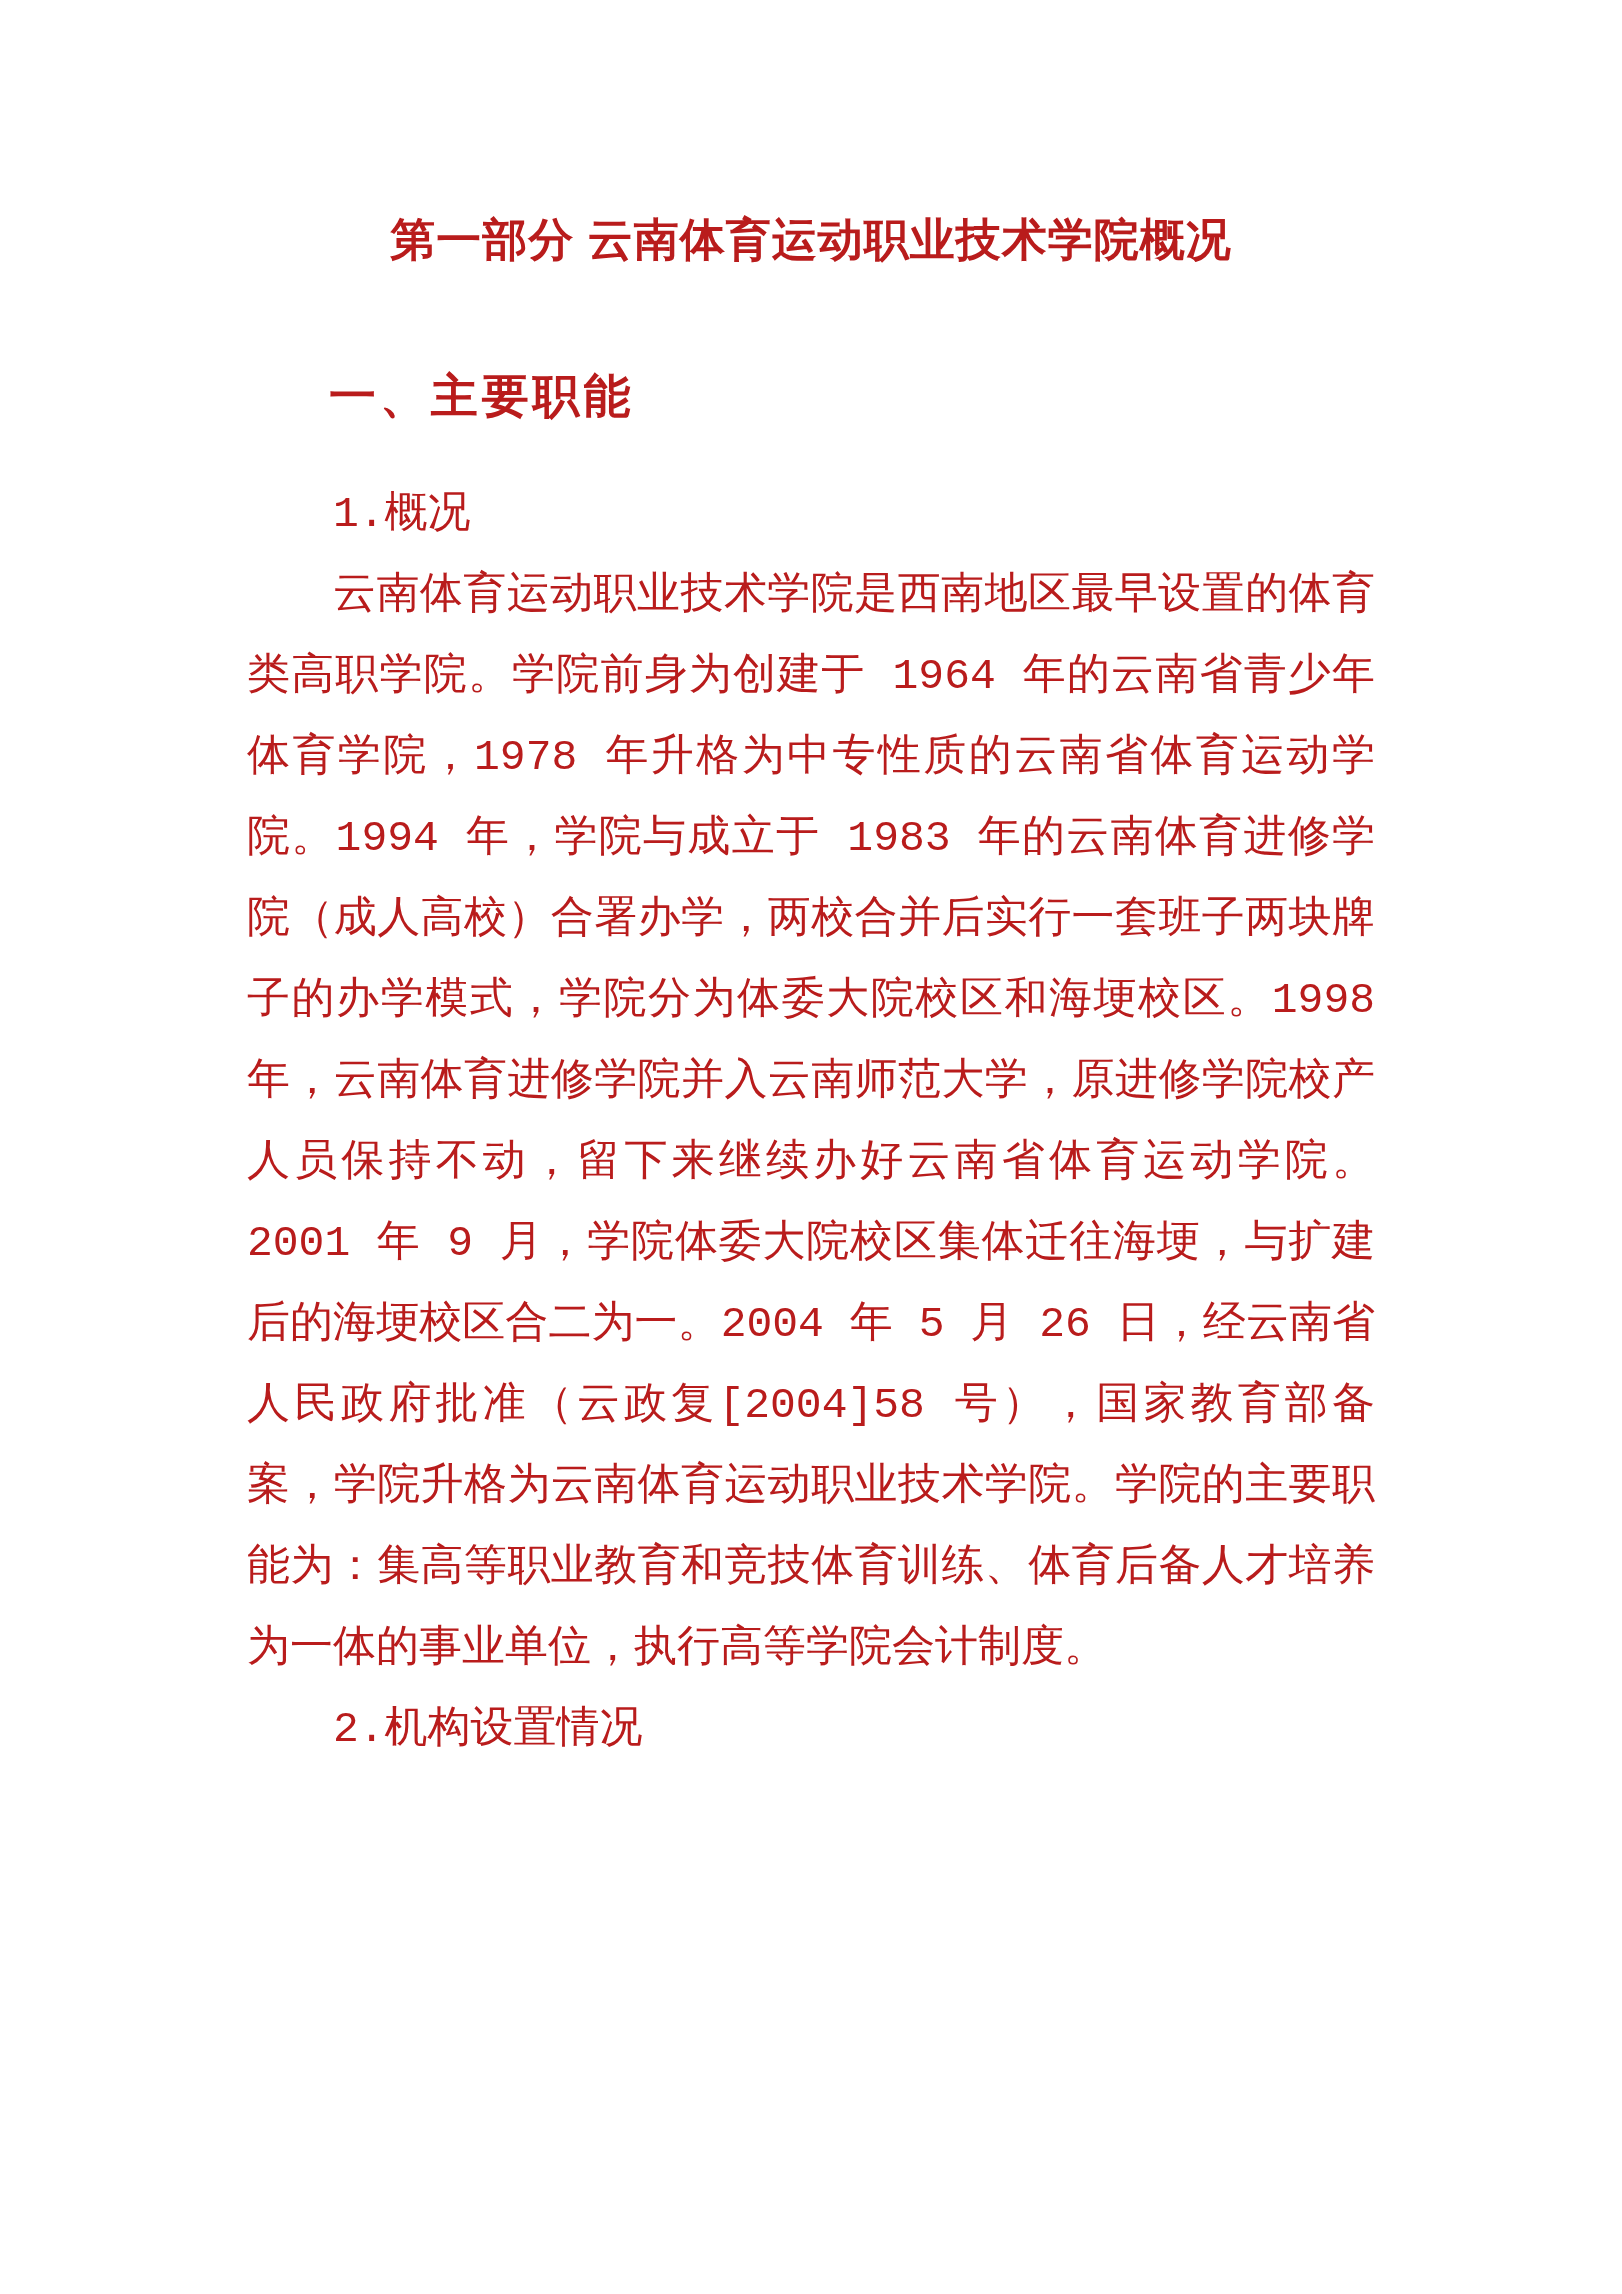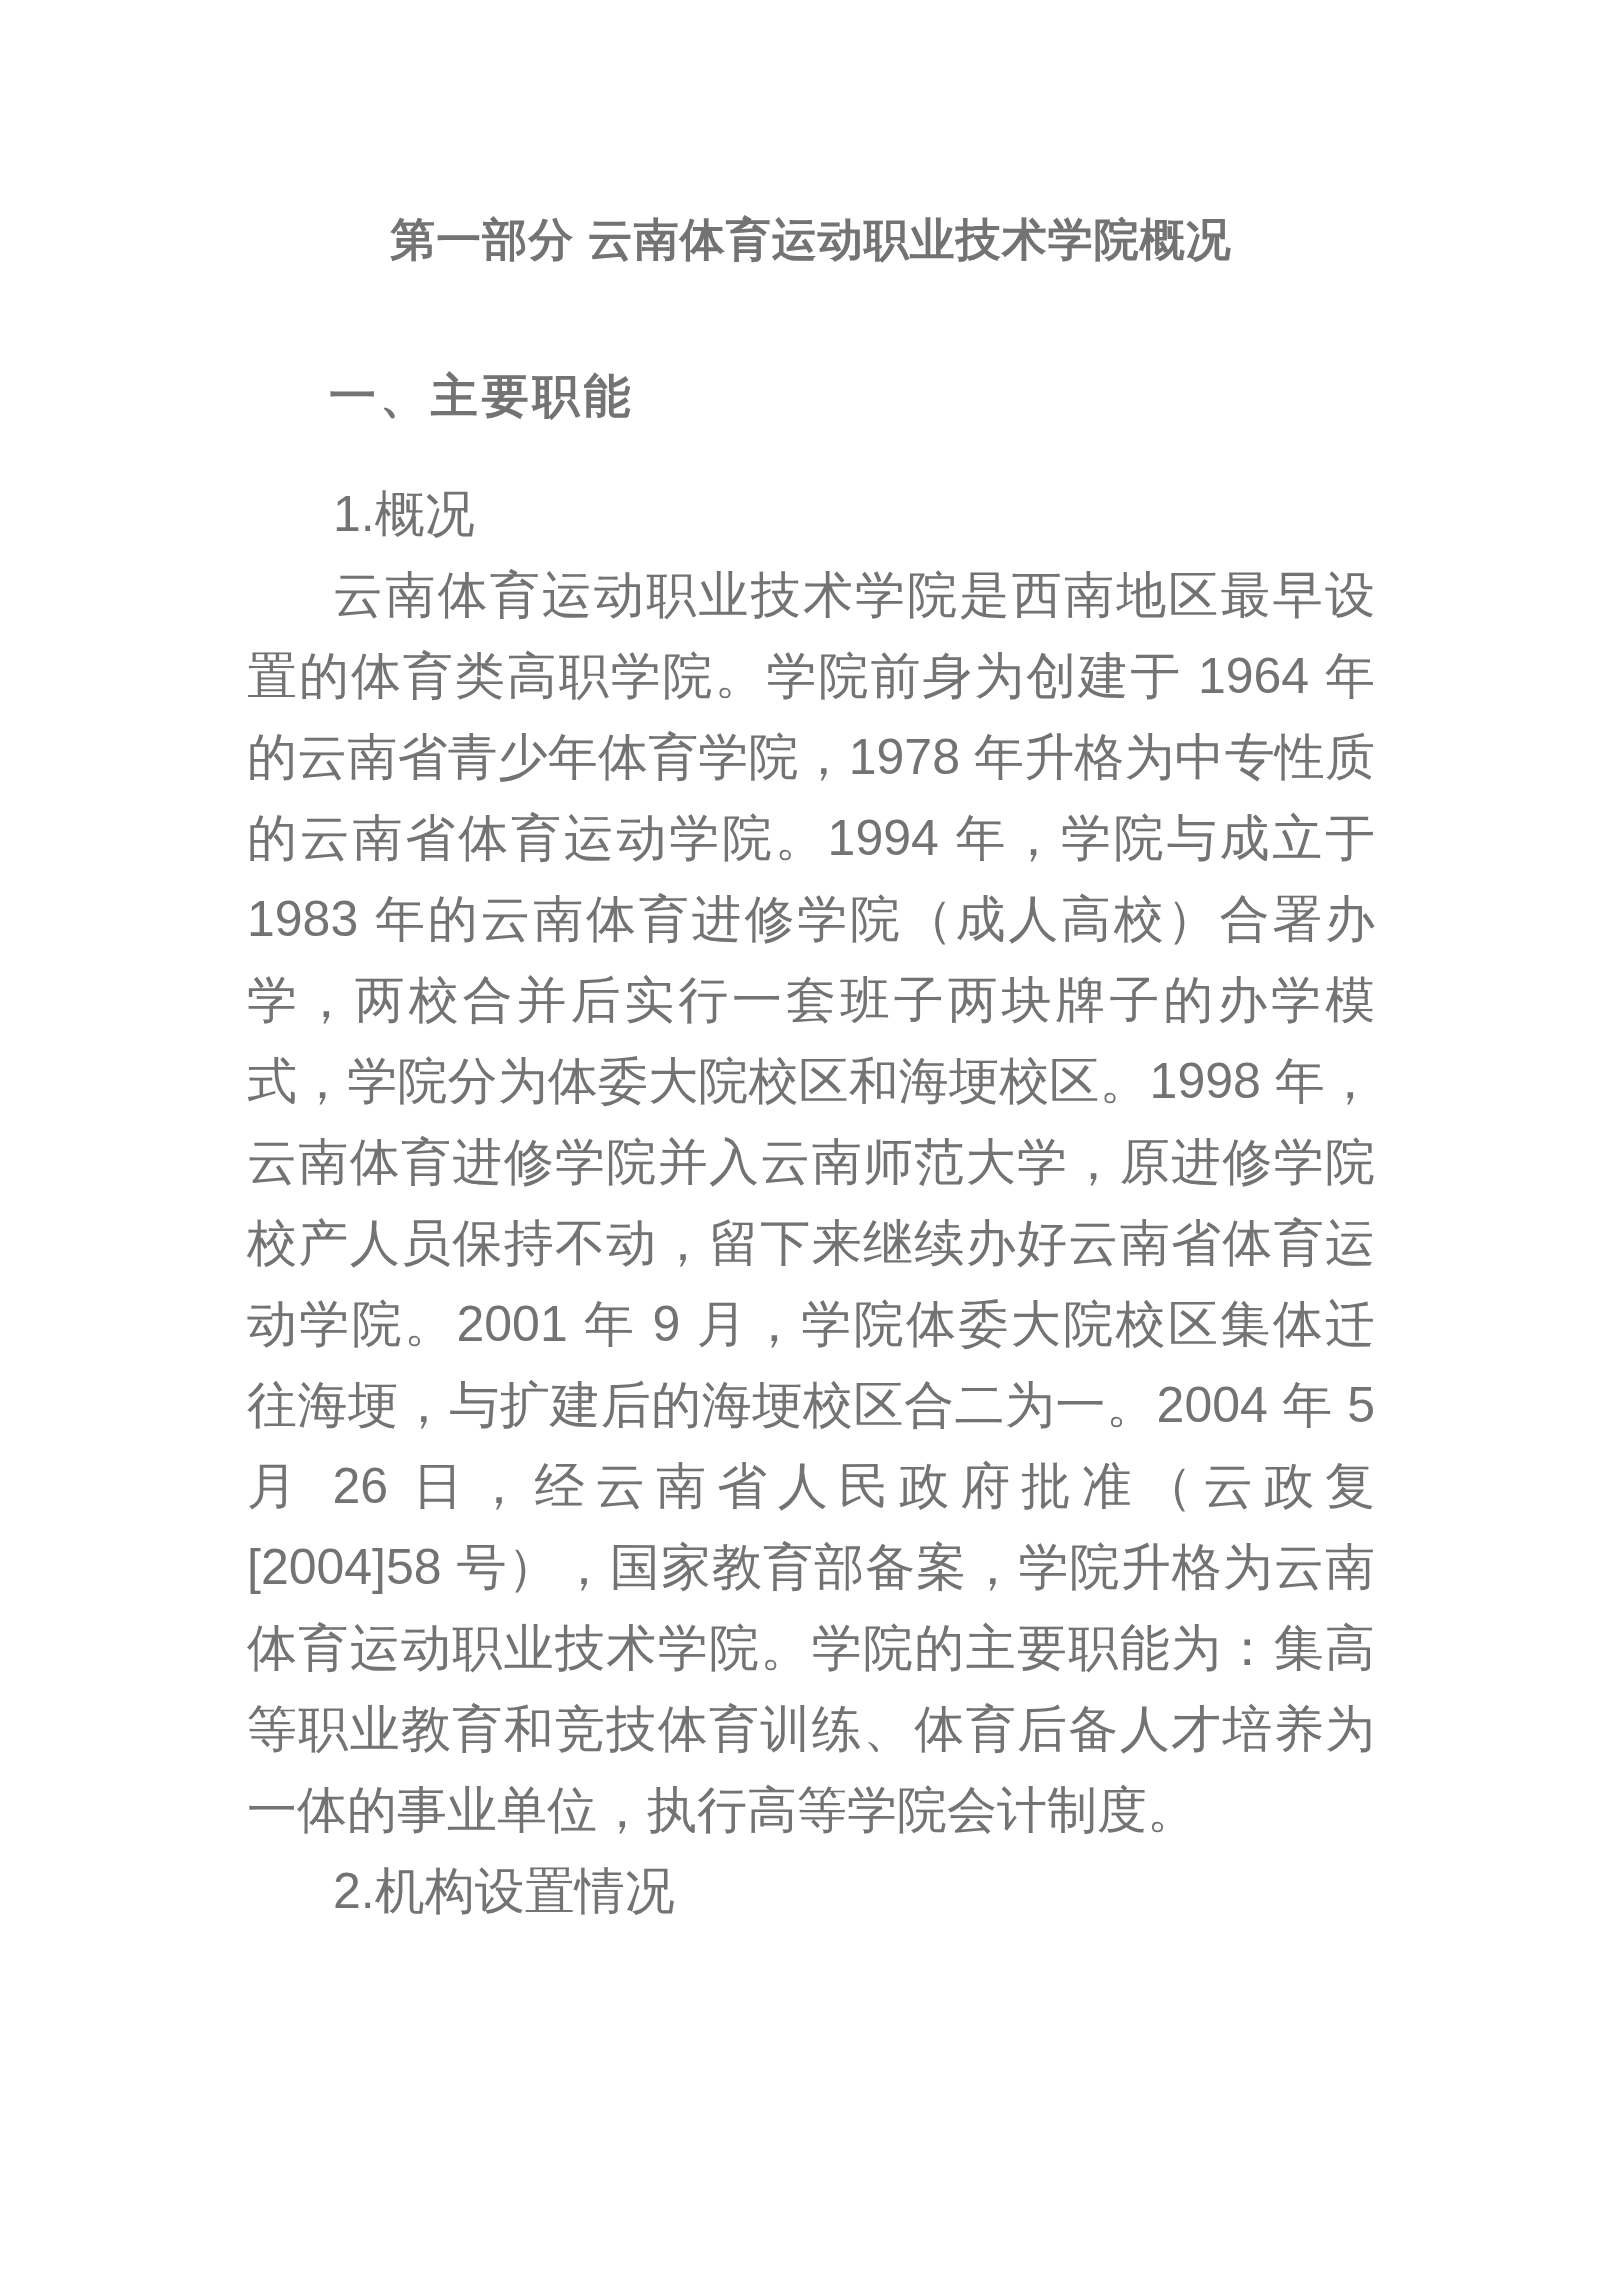--- a/index.html
+++ b/index.html
@@ -8,21 +8,21 @@
     background: #ffffff;
   }
   .page {
     position: relative;
     width: 1622px;
     height: 2295px;
     background: #ffffff;
     box-sizing: border-box;
     padding: 211px 247px 0 247px;
     overflow: hidden;
-    color: #737373;
+    color: #b91c1c;
   }
   .doc-title {
     font-family: "Liberation Sans", "DejaVu Sans", sans-serif;
     font-weight: bold;
     font-size: 45px;
     line-height: 57px;
     text-align: center;
     letter-spacing: 1px;
     white-space: nowrap;
   }
@@ -38,22 +38,22 @@
   .h3 {
     margin-top: 73px;
     font-family: "Liberation Serif", "DejaVu Serif", serif;
     font-size: 44px;
     line-height: 53px;
     text-indent: 98px;
     letter-spacing: 5.9px;
   }
   .content {
     margin-top: 51px;
-    font-family: Liberation Sans, sans-serif;
-    font-size: 50px;
+    font-family: Liberation Mono, monospace;
+    font-size: 43px;
     line-height: 81px;
   }
   .content p {
     margin: 0;
     padding: 0;
     text-indent: 86px;
     text-align: justify;
   }
   .item-heading {
     text-align: left;

